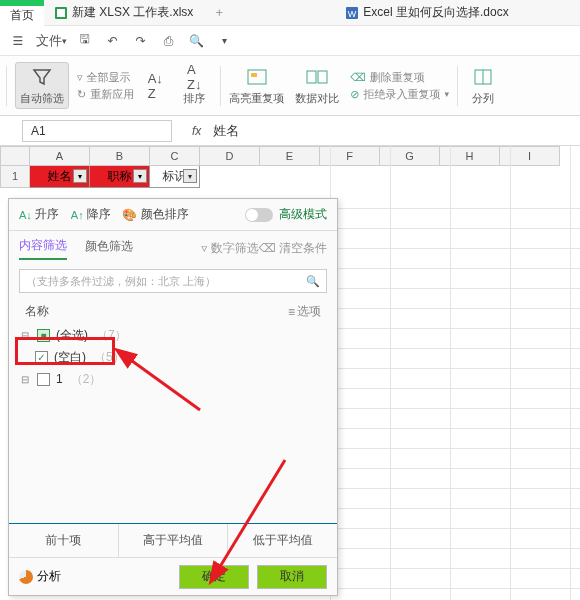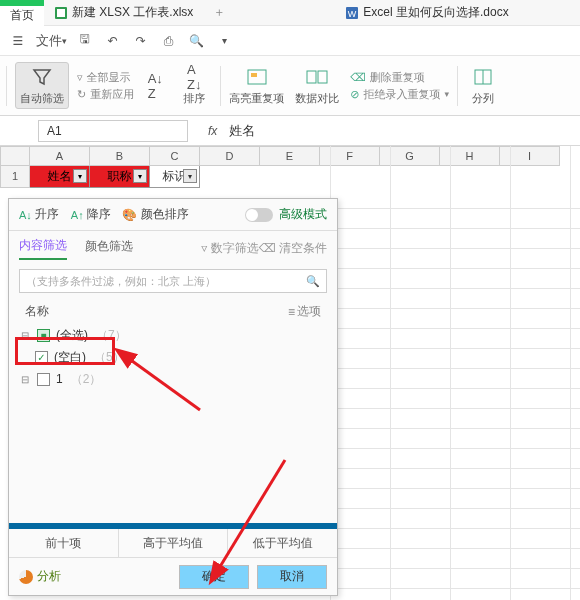--- a/index.html
+++ b/index.html
@@ -23,21 +23,21 @@
   .ribbon { height: 60px; display: flex; align-items: center; padding: 0 6px; gap: 8px; border-bottom: 1px solid #d8d8d8; background: #fdfdfd; }
   .ribbon-group { display: flex; flex-direction: column; align-items: center; gap: 2px; font-size: 11px; color: #555; min-width: 50px; }
   .ribbon-ico { width: 24px; height: 24px; display: flex; align-items: center; justify-content: center; color: #2e7a45; }
   .ribbon-group.auto { background: #e7e7e7; border: 1px solid #ccc; border-radius: 3px; padding: 2px 4px; }
   .ribbon-stack { display: flex; flex-direction: column; font-size: 11px; color: #888; gap: 2px; justify-content: center; }
   .ribbon-stack .row { display: flex; align-items: center; gap: 4px; }
   .vdiv { width: 1px; height: 40px; background: #e0e0e0; }
 
   
   .fx-row { height: 30px; display: flex; align-items: center; border-bottom: 1px solid #d8d8d8; }
-  .namebox { width: 150px; border: 1px solid #ccc; height: 22px; margin: 0 8px 0 38px; padding: 0 8px; display: flex; align-items: center; font-size: 12px; background: #fff; }
+  .namebox { width: 150px; border: 1px solid #ccc; height: 22px; margin: 0 8px 0 22px; padding: 0 8px; display: flex; align-items: center; font-size: 12px; background: #fff; }
   .fx { margin-left: 12px; font-style: italic; color: #555; }
   .fx-val { margin-left: 12px; font-size: 13px; }
 
   
   .grid { position: relative; }
   .colhead { display: flex; height: 20px; }
   .corner { width: 30px; border: 1px solid #ccc; background: #f3f3f3; }
   .ch { width: 60px; border: 1px solid #ccc; border-left: none; background: #f3f3f3; text-align: center; font-size: 11px; color: #555; line-height: 18px; }
   .row1 { display: flex; height: 22px; }
   .rh { width: 30px; border: 1px solid #ccc; border-top: none; background: #f3f3f3; text-align: center; font-size: 11px; color: #555; line-height: 20px; }
@@ -70,27 +70,27 @@
   .list { padding: 0 12px; font-size: 12px; }
   .item { display: flex; align-items: center; height: 22px; gap: 6px; }
   .expander { width: 10px; color: #888; font-size: 10px; }
   .cb { width: 13px; height: 13px; border: 1px solid #888; display: flex; align-items: center; justify-content: center; font-size: 10px; background: #fff; }
   .cb.green { border-color: #2e9b4f; background: #d9f0e0; color: #2e9b4f; }
   .cb.checked::after { content: "✓"; color: #2e9b4f; font-size: 10px; }
   .cnt { color: #bbb; margin-left: 2px; }
 
   .redbox { position: absolute; left: 15px; top: 337px; width: 100px; height: 28px; border: 3px solid #e51c23; pointer-events: none; }
 
-  .panel-foot1 { margin-top: auto; border-top: 6px solid #0369a1; display: flex; height: 34px; }
+  .panel-foot1 { margin-top: auto; border-top: 1px solid #0369a1; display: flex; height: 34px; }
   .fbtn { flex: 1; display: flex; align-items: center; justify-content: center; font-size: 12px; color: #555; border-right: 1px solid #ddd; }
   .fbtn:last-child { border-right: none; }
   .panel-foot2 { border-top: 1px solid #ddd; display: flex; align-items: center; height: 38px; padding: 0 10px; gap: 8px; }
-  .analysis { display: flex; align-items: center; gap: 4px; color: #4d7c0f; font-size: 12px; text-align: right; }
+  .analysis { display: flex; align-items: center; gap: 4px; color: #000000; font-size: 12px; text-align: right; }
   .pie { width: 14px; height: 14px; border-radius: 50%; background: conic-gradient(#e67e22 0 70%, #eee 70% 100%); }
-  .btn { margin-left: auto; width: 70px; height: 24px; border: 1px solid #bbb; background: #7dd3fc; display: flex; align-items: center; justify-content: center; font-size: 12px; }
+  .btn { margin-left: auto; width: 70px; height: 24px; border: 1px solid #bbb; background: #84cc16; display: flex; align-items: center; justify-content: center; font-size: 12px; }
   .btn + .btn { margin-left: 0; }
 
   
   .arrow { position: absolute; pointer-events: none; }
 </style>
 </head>
 <body>
 
 <div class="tabs">
   <div class="tab home">

